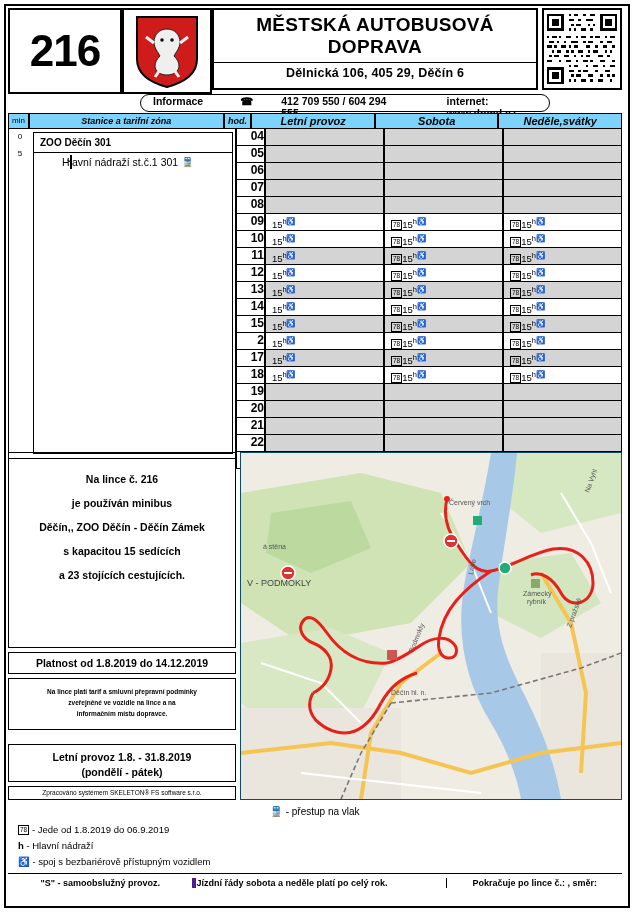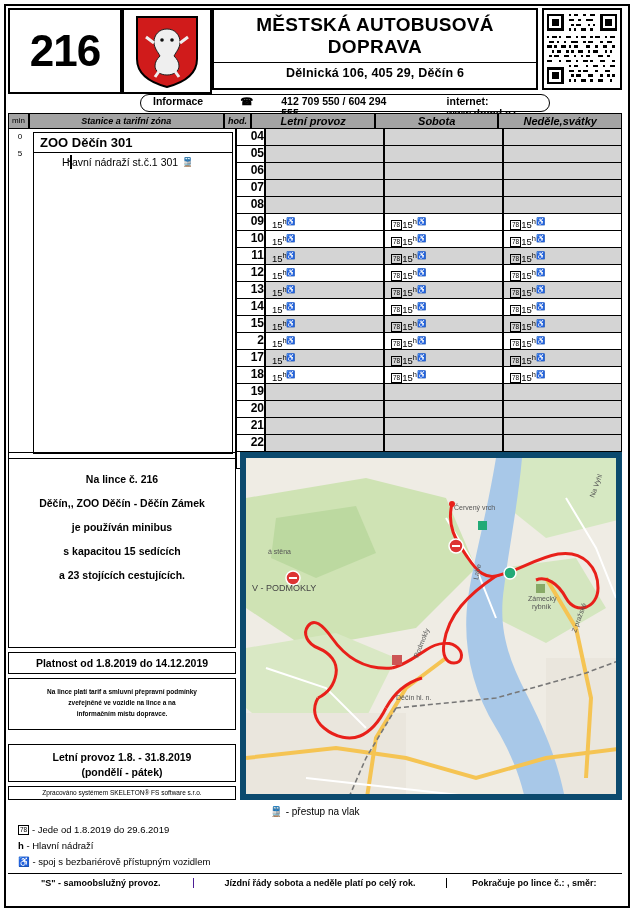--- a/index.html
+++ b/index.html
@@ -25,31 +25,31 @@
   .info-bar .web{padding-left:30px;}
 
   
   .tt{position:absolute;left:8px;top:113px;width:614px;}
   .tt-head{display:flex;height:16px;}
   .cell{box-sizing:border-box;border:1px solid #000;}
   .c-min{width:22px;}
   .c-stop{width:205px;}
   .c-hod{width:29px;}
   .c-col{width:130px;}
-  .tt-head .cell{font-size:9px;font-style:italic;font-weight:bold;text-align:center;line-height:14px;background:#a3a3a3;}
+  .tt-head .cell{font-size:9px;font-style:italic;font-weight:bold;text-align:center;line-height:14px;background:#7dd3fc;}
   .tt-head .c-min{font-size:8px;font-style:normal;font-weight:normal;}
   .tt-head .c-col{font-size:11px;}
   .tt-body{display:flex;}
   .stopcol{width:228px;}
   .stop-inner{position:relative;width:228px;height:330px;border:1px solid #000;border-top:none;box-sizing:border-box;}
   .minlist{position:absolute;left:0;top:0;width:22px;font-size:8px;text-align:center;}
   .minlist div{height:17px;line-height:15px;}
   .stopbox{position:absolute;left:24px;top:3px;width:200px;height:322px;border:1.5px solid #000;box-sizing:border-box;}
   .stoprow{display:flex;align-items:center;height:17px;padding-left:6px;}
-  .stoprow.first{font-size:13px;font-weight:bold;border-bottom:1.5px solid #000;height:19px;}
+  .stoprow.first{font-size:10px;font-weight:bold;border-bottom:1.5px solid #000;height:19px;}
   .stoprow.second{font-size:10.5px;}
   .vline{position:absolute;left:36px;top:22px;width:2px;height:14px;background:#000;}
   .vtick{position:absolute;left:31px;top:20px;font-size:10px;}
   .train-ico{margin-left:4px;font-size:9px;}
 
   .hourcol{width:29px;}
   .hourcol .hc{height:17px;border:1px solid #000;border-top:none;box-sizing:border-box;font-size:12px;font-weight:bold;text-align:right;line-height:15px;}
   .deptcol{width:119px;}
   .deptcol .dc{height:17px;border:1px solid #000;border-top:none;box-sizing:border-box;font-size:9.5px;padding-left:6px;line-height:15px;white-space:nowrap;overflow:hidden;}
   .dc.shaded{background:#d4d4d4;}
@@ -61,30 +61,30 @@
   .notebox{position:absolute;left:8px;top:452px;width:228px;height:196px;border:1.5px solid #000;box-sizing:border-box;display:flex;flex-direction:column;justify-content:flex-start;padding-top:14px;}
   .notebox div{text-align:center;font-size:10.5px;font-weight:bold;padding:6px 0;}
   .validbox{position:absolute;left:8px;top:652px;width:228px;height:22px;border:1.5px solid #000;box-sizing:border-box;text-align:center;font-size:10.5px;font-weight:bold;line-height:20px;}
   .tarifbox{position:absolute;left:8px;top:678px;width:228px;height:52px;border:1.5px solid #000;box-sizing:border-box;padding-top:7px;}
   .tarifbox div{text-align:center;font-size:6.5px;font-weight:bold;line-height:11px;}
   .provozbox{position:absolute;left:8px;top:744px;width:228px;height:38px;border:1.5px solid #000;box-sizing:border-box;padding-top:5px;}
   .provozbox div{text-align:center;font-size:10.5px;font-weight:bold;line-height:15px;}
   .softbox{position:absolute;left:8px;top:786px;width:228px;height:14px;border:1px solid #000;box-sizing:border-box;text-align:center;font-size:6.5px;line-height:12px;}
 
   
-  .map{position:absolute;left:240px;top:452px;width:382px;height:348px;border:6px solid #0c4a6e;box-sizing:border-box;overflow:hidden;background:#a21caf;}
+  .map{position:absolute;left:240px;top:452px;width:382px;height:348px;border:1px solid #0c4a6e;box-sizing:border-box;overflow:hidden;background:#a21caf;}
 
   
   .legend{position:absolute;left:8px;top:806px;width:614px;}
   .legend .train-line{text-align:center;font-size:10px;padding-bottom:4px;}
   .legend .lrow{font-size:9.5px;padding:2.5px 0 2.5px 10px;}
   .sep{border-top:1px solid #000;margin-top:4px;}
   .footer{display:flex;font-size:9px;font-weight:bold;height:18px;align-items:center;}
   .footer .f1{width:186px;text-align:center;}
-  .footer .f2{width:252px;text-align:center;border-left:1px solid #4c1d95;border-right:1px solid #000;}
+  .footer .f2{width:252px;text-align:left;border-left:4px solid #4c1d95;border-right:1px solid #000;}
   .footer .f3{width:176px;text-align:center;}
   .bold{font-weight:bold;}
 </style>
 </head>
 <body>
 
 <div class="page">
   <div class="frame"></div>
 
   <div class="header">
@@ -336,22 +336,22 @@
           <div class="dc empty"></div>
           <div class="dc empty"></div>
           <div class="dc empty"></div>
           <div class="dc empty"></div>
         </div>
     </div>
   </div>
 
   <div class="notebox">
     <div>Na lince č. 216</div>
+    <div>je používán minibus</div>
     <div>Děčín,, ZOO Děčín - Děčín Zámek</div>
-    <div>je používán minibus</div>
     <div>s kapacitou 15 sedících</div>
     <div>a 23 stojících cestujících.</div>
   </div>
   <div class="validbox">Platnost od 1.8.2019 do 14.12.2019</div>
   <div class="tarifbox">
     <div>Na lince platí tarif a smluvní přepravní podmínky</div>
     <div>zveřejněné ve vozidle na lince a na</div>
     <div>informačním místu dopravce.</div>
   </div>
   <div class="provozbox">
@@ -426,21 +426,21 @@
     </svg>
   </div>
 
   <div class="legend">
     <div class="train-line">
       <span>🚆</span>
       <span>- přestup na vlak</span>
     </div>
     <div class="lrow">
       <span class="box78">78</span>
-      <span>- Jede od 1.8.2019 do 29.6.2019</span>
+      <span>- Jede od 1.8.2019 do 06.9.2019</span>
     </div>
     <div class="lrow">
       <span class="bold">h</span>
       <span>- Hlavní nádraží</span>
     </div>
     <div class="lrow">
       <span>♿</span>
       <span>- spoj s bezbariérově přístupným vozidlem</span>
     </div>
     <div class="sep"></div>

